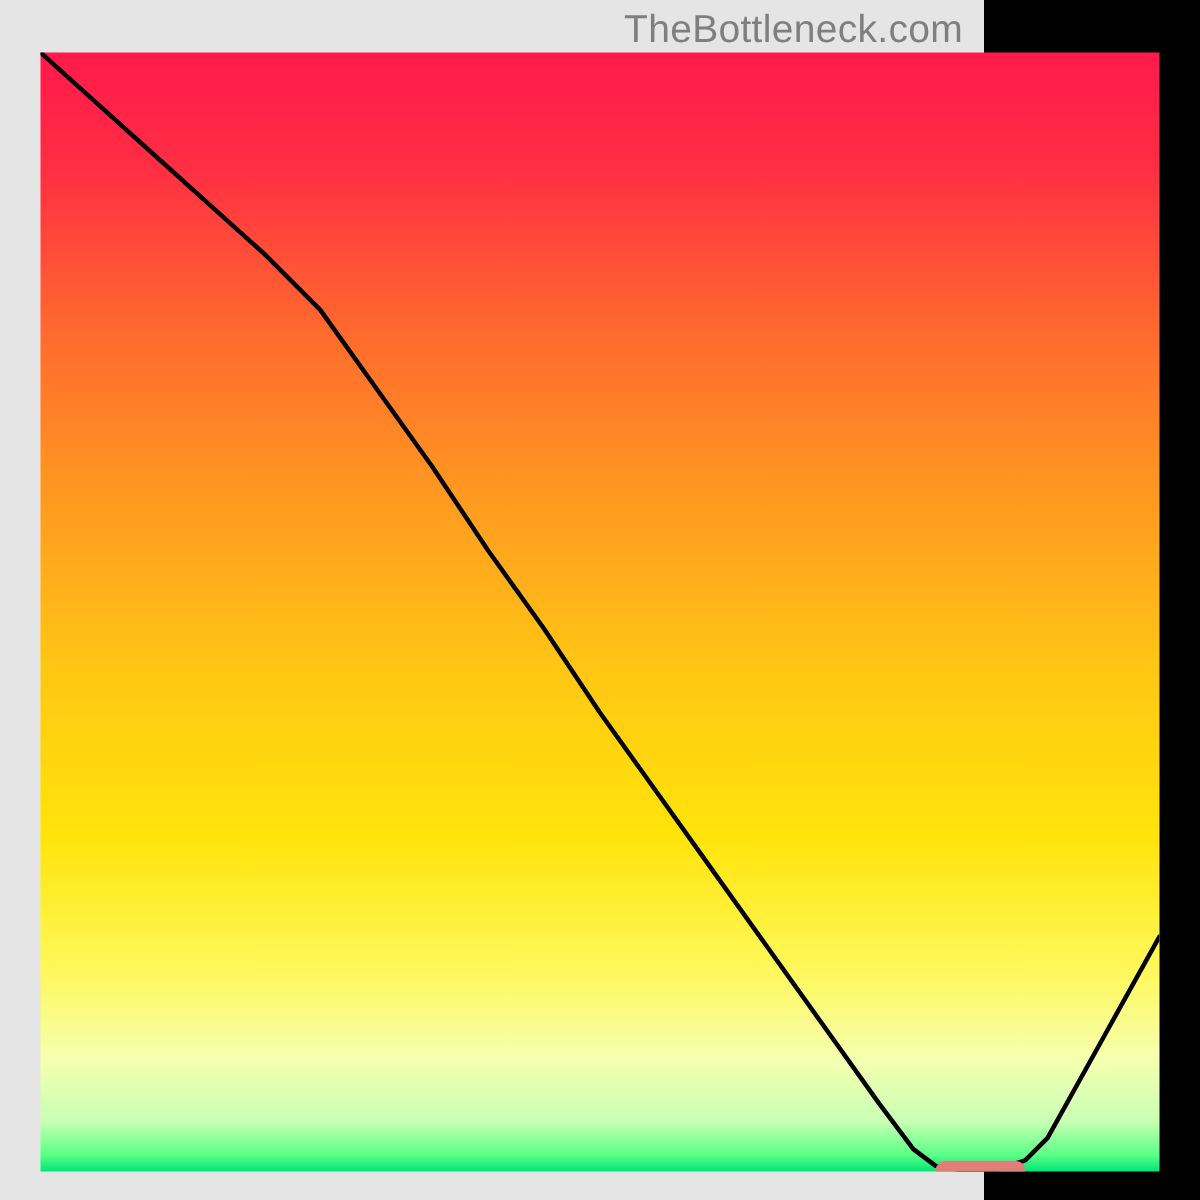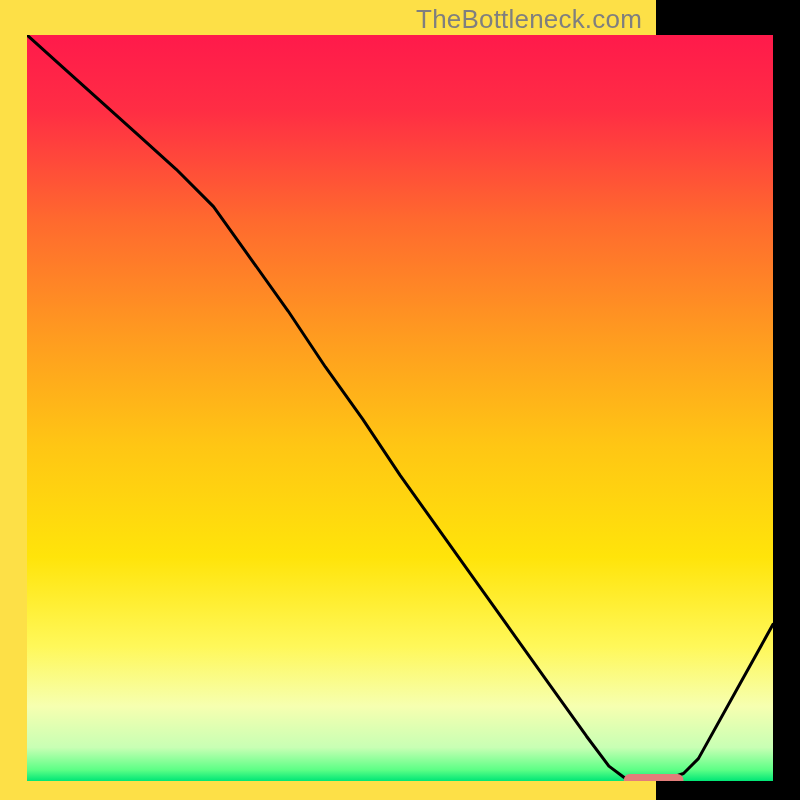--- a/index.html
+++ b/index.html
@@ -9,21 +9,21 @@
     height: 800px;
     background: #000;
     overflow: hidden;
   }
   .frame {
     position: absolute;
     left: 0;
     top: 0;
     width: 656px;
     height: 800px;
-    background: #fde047;
+    background: #e5e5e5;
   }
   .watermark {
     position: absolute;
     top: 4px;
     right: 14px;
     color: #7f7f7f;
     font-family: Arial, Helvetica, sans-serif;
     font-size: 26px;
     font-weight: 500;
     letter-spacing: 0.2px;

